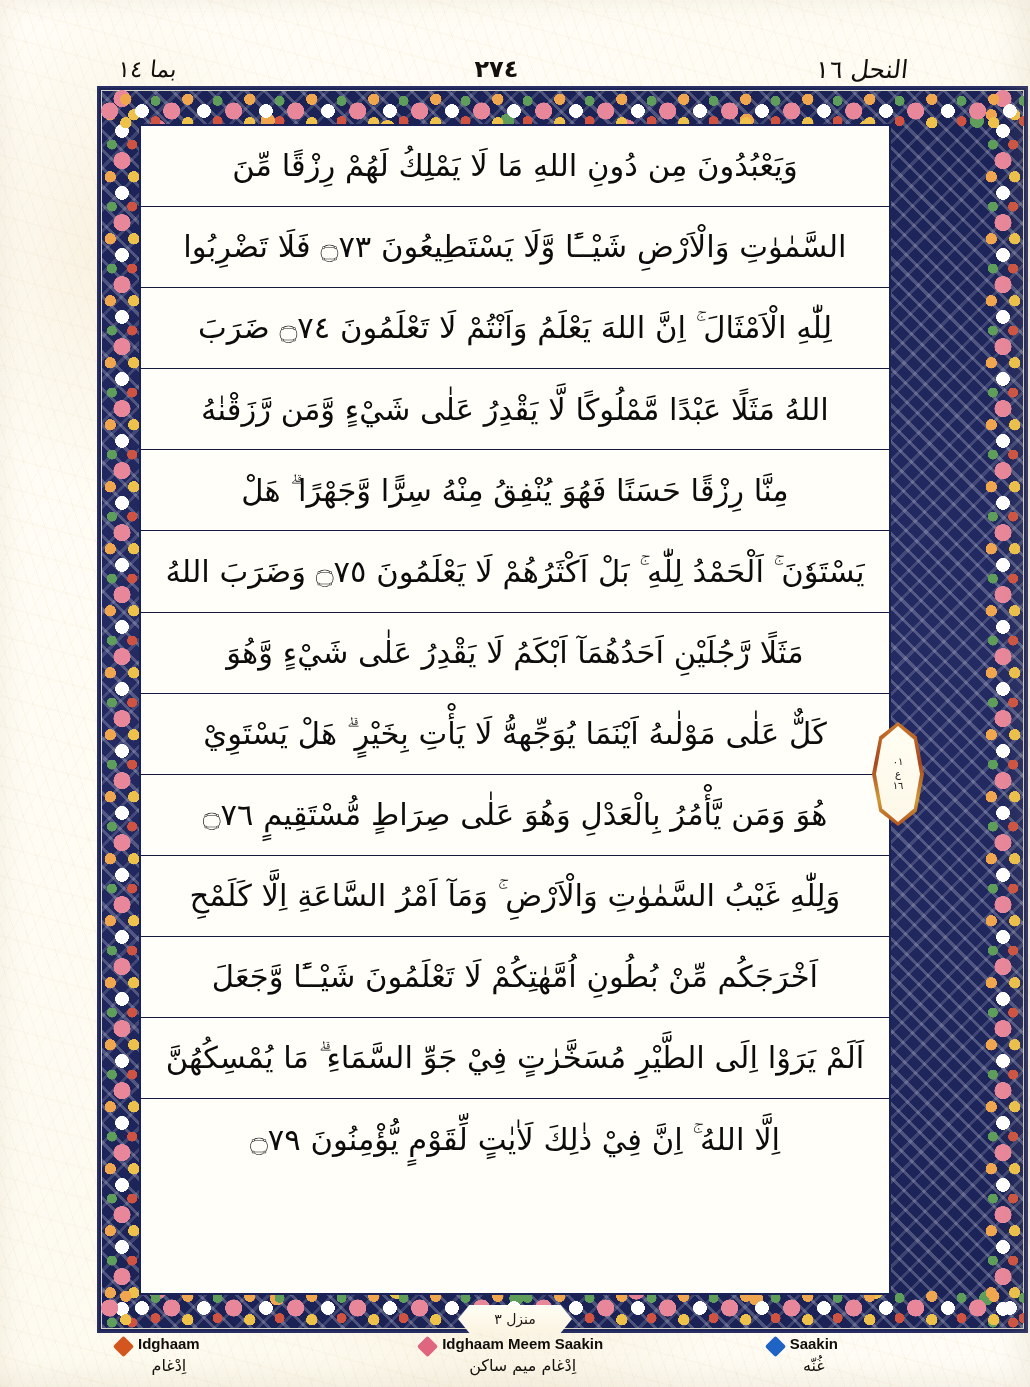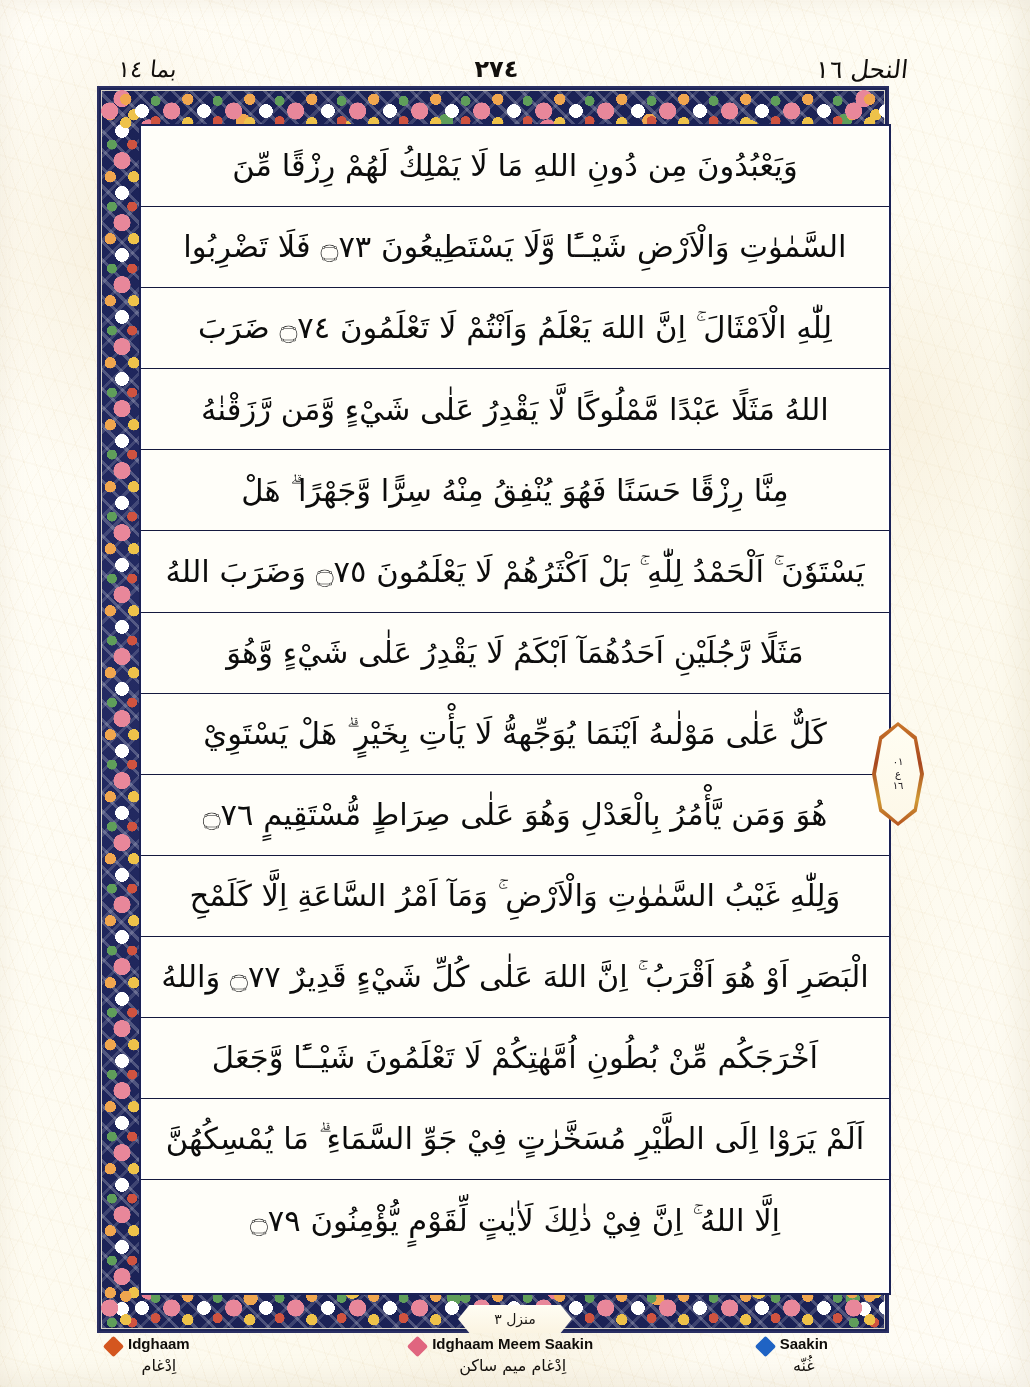--- a/index.html
+++ b/index.html
@@ -56,21 +56,21 @@
     letter-spacing: 0px;
   }
   #hdr-surah { transform: skewX(-6deg); font-size: 25px; }
   #hdr-page  { font-size: 24px; font-weight: 600; letter-spacing: 1px; }
   #hdr-juz   { transform: skewX(-6deg); font-size: 23px; }
 
   
   #frame {
     position: absolute;
     left: 97px; top: 86px;
-    width: 792px; height: 1247px; border-radius: 28px;
+    width: 931px; height: 1247px; border-radius: 28px;
   }
 
   
   #frame-outer {
     position: absolute; inset: 0;
     border: 2px solid #2a2f63;
     background: #1e2558;
   }
 
   
@@ -213,21 +213,21 @@
     font-family: "DejaVu Sans", sans-serif;
     font-size: 14px;
     color: #1a1714;
     direction: rtl;
     white-space: nowrap;
   }
 
   
   #legend {
     position: absolute;
-    left: 106px; top: 1336px;
+    left: 116px; top: 1336px;
     width: 810px; height: 46px;
     display: flex;
     align-items: flex-start;
     justify-content: space-between;
   }
   .legend-item {
     display: flex;
     align-items: flex-start;
     gap: 7px;
   }
@@ -303,23 +303,20 @@
       <div class="line">
           <div class="ayah-text">كَلٌّ عَلٰى مَوْلٰىهُ اَيْنَمَا يُوَجِّههُّ لَا يَأْتِ بِخَيْرٍ ۗ هَلْ يَسْتَوِيْ</div>
         </div>
       <div class="line">
           <div class="ayah-text">هُوَ وَمَن يَّأْمُرُ بِالْعَدْلِ وَهُوَ عَلٰى صِرَاطٍ مُّسْتَقِيمٍ ۝٧٦</div>
         </div>
       <div class="line">
           <div class="ayah-text">وَلِلّٰهِ غَيْبُ السَّمٰوٰتِ وَالْاَرْضِ ۚ وَمَآ اَمْرُ السَّاعَةِ اِلَّا كَلَمْحِ</div>
         </div>
       <div class="line">
-          <div class="ayah-text">الْبَصَرِ اَوْ هُوَ اَقْرَبُ ۚ اِنَّ اللهَ عَلٰى كُلِّ شَيْءٍ قَدِيرٌ ۝٧٧ وَاللهُ</div>
-        </div>
-      <div class="line">
           <div class="ayah-text">اَخْرَجَكُم مِّنْ بُطُونِ اُمَّهٰتِكُمْ لَا تَعْلَمُونَ شَيْــًٔا وَّجَعَلَ</div>
         </div>
       <div class="line">
           <div class="ayah-text">اَلَمْ يَرَوْا اِلَى الطَّيْرِ مُسَخَّرٰتٍ فِيْ جَوِّ السَّمَاءِ ۗ مَا يُمْسِكُهُنَّ</div>
         </div>
       <div class="line">
           <div class="ayah-text">اِلَّا اللهُ ۚ اِنَّ فِيْ ذٰلِكَ لَاٰيٰتٍ لِّقَوْمٍ يُّؤْمِنُونَ ۝٧٩</div>
         </div>
     </div>
   </div>

